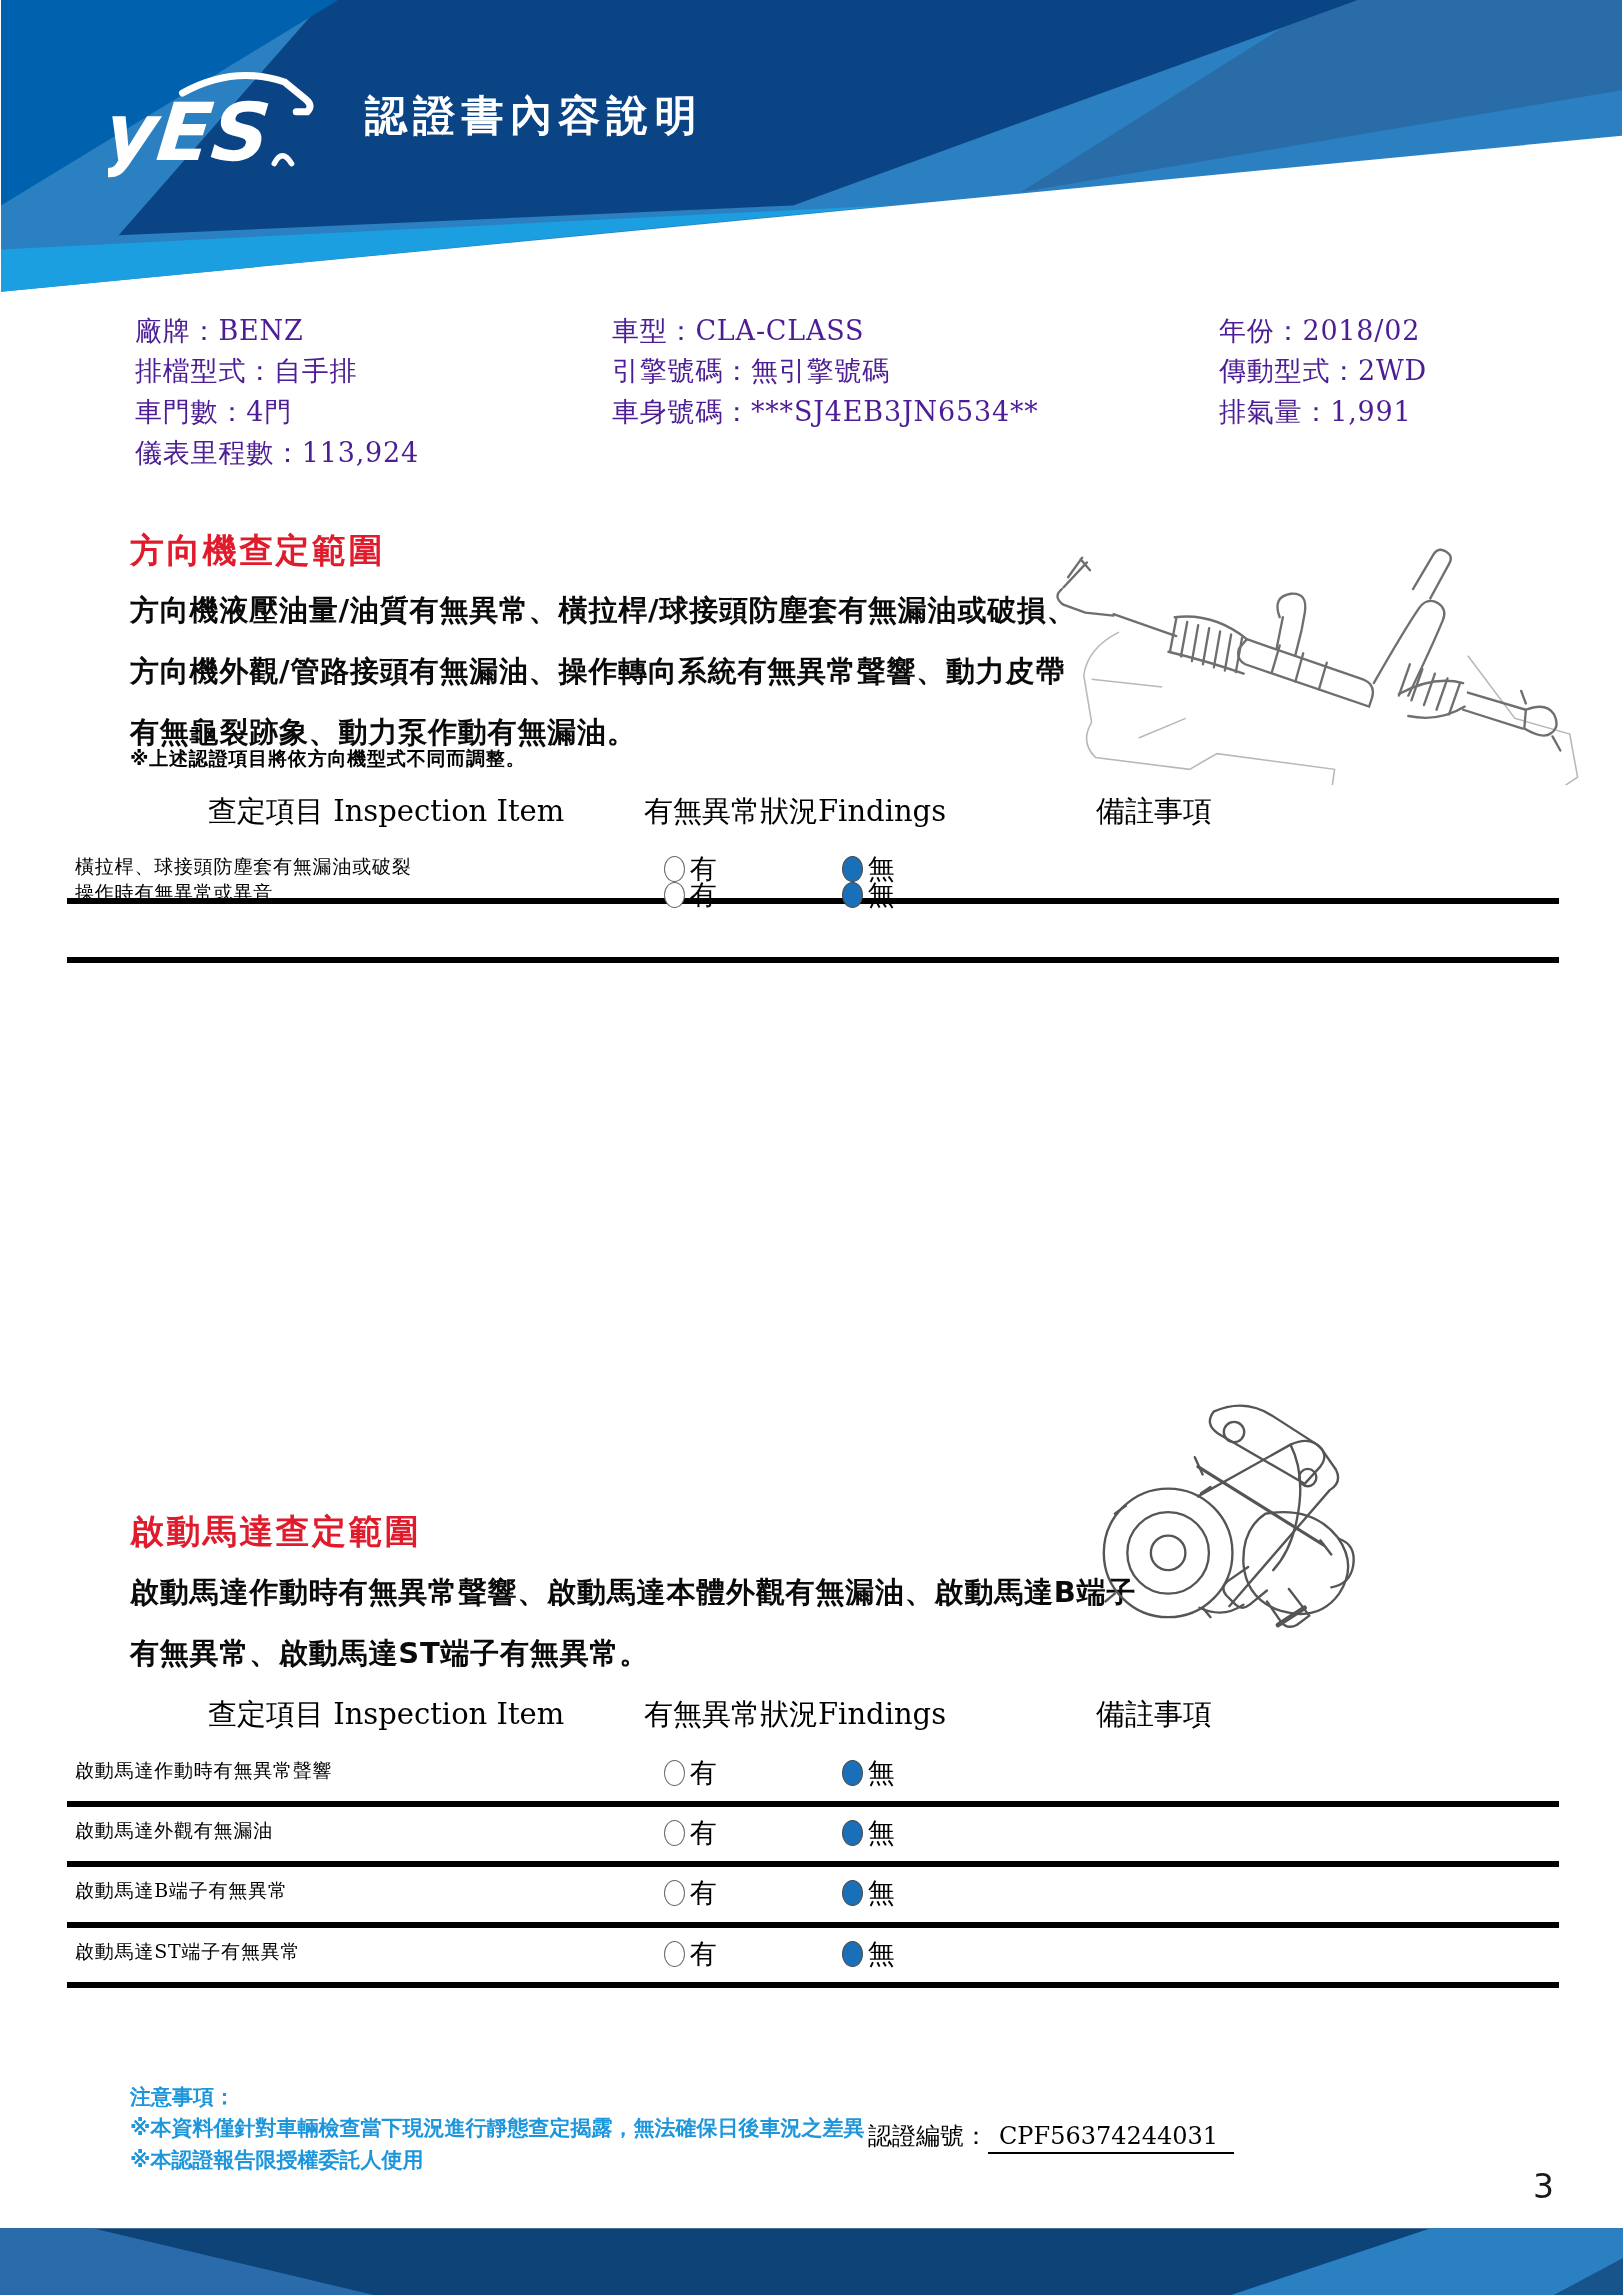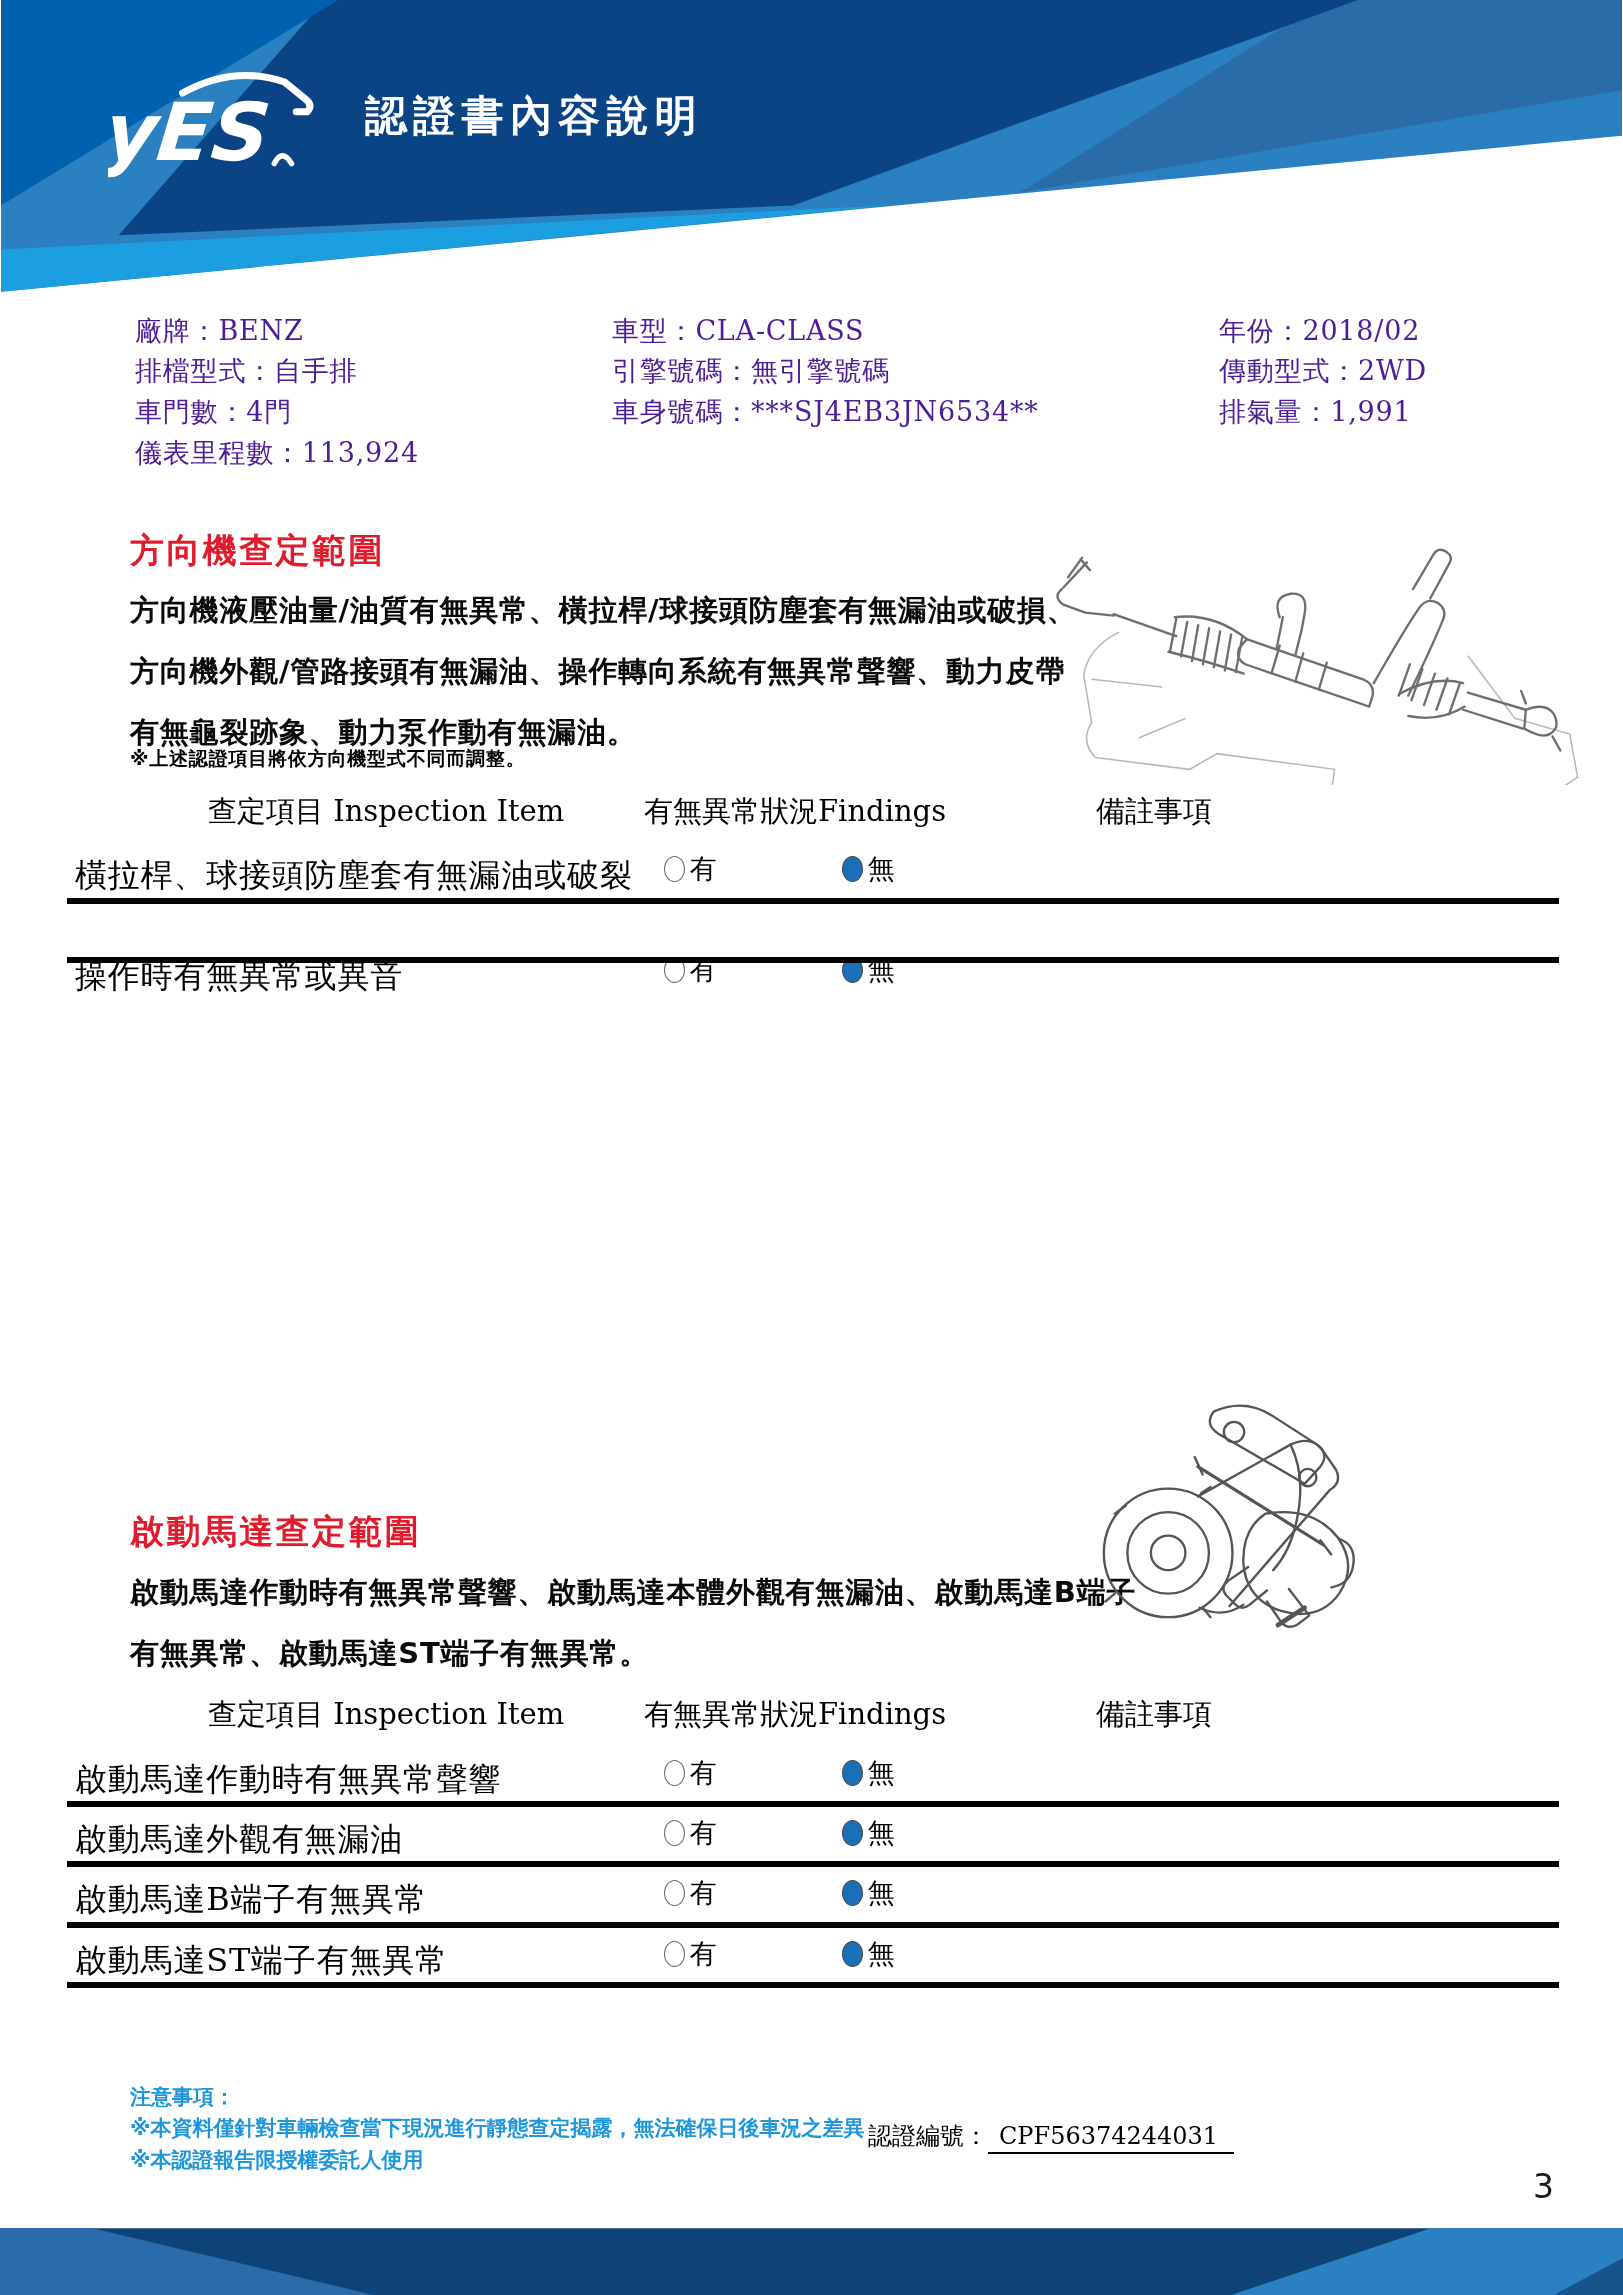--- a/index.html
+++ b/index.html
@@ -17,21 +17,21 @@
   .info{font-family:"DejaVu Serif",serif;font-size:27px;color:#4c1d95;letter-spacing:0.8px;white-space:nowrap;}
 
   
   .sec-title{font-size:34px;font-weight:700;color:#e01b2c;letter-spacing:2.4px;}
   .sec-desc{font-size:29px;font-weight:700;color:#0a0a0a;letter-spacing:0.8px;white-space:nowrap;}
   .sec-note{font-size:19px;font-weight:700;color:#000000;letter-spacing:0.8px;white-space:nowrap;}
 
   
   .tbl-head{font-family:"DejaVu Serif",serif;font-size:29px;color:#000;white-space:nowrap;}
   .tbl-row{position:absolute;left:0;width:1623px;height:47px;}
-  .tbl-item{position:absolute;left:75px;top:0;font-family:"DejaVu Serif",serif;font-size:32px;
+  .tbl-item{position:absolute;left:75px;top:0;font-family:"DejaVu Serif",serif;font-size:19px;
         color:#000;letter-spacing:0.8px;white-space:nowrap;}
   .fcell{position:absolute;top:-3.1px;white-space:nowrap;}
   .fy{left:664px;} .fn{left:842px;}
   .radio{display:inline-block;width:21px;height:26px;border:1.6px solid #6a6a6a;border-radius:50%;
         background:#fff;vertical-align:middle;margin-right:4.7px;box-sizing:border-box;}
   .radio.checked{background:#1a70b8;border-color:#4a4a4a;}
   .rlabel{font-family:"DejaVu Serif",serif;font-size:27px;color:#000;vertical-align:middle;}
   .hline{position:absolute;left:67px;width:1492px;height:5.5px;background:#000;}
 
   
@@ -116,21 +116,21 @@
   <div class="abs tbl-head" style="left:644px;top:792px;">有無異常狀況Findings</div>
   <div class="abs tbl-head" style="left:1096px;top:792px;">備註事項</div>
 
   <div class="tbl-row" style="top:854px;">
     <span class="tbl-item">橫拉桿、球接頭防塵套有無漏油或破裂</span>
     <span class="fcell fy"><span class="radio"></span><span class="rlabel">有</span></span>
     <span class="fcell fn"><span class="radio checked"></span><span class="rlabel">無</span></span>
   </div>
   <div class="hline" style="top:898px;"></div>
 
-  <div class="tbl-row" style="top:955px;">
+  <div class="tbl-row" style="top:880px;">
     <span class="tbl-item">操作時有無異常或異音</span>
     <span class="fcell fy"><span class="radio"></span><span class="rlabel">有</span></span>
     <span class="fcell fn"><span class="radio checked"></span><span class="rlabel">無</span></span>
   </div>
   <div class="hline" style="top:957px;"></div>
 
   <div class="abs sec-title" style="left:130px;top:1509px;">啟動馬達查定範圍</div>
   <div class="abs sec-desc" style="left:130px;top:1573px;">啟動馬達作動時有無異常聲響、啟動馬達本體外觀有無漏油、啟動馬達B端子</div>
   <div class="abs sec-desc" style="left:130px;top:1634px;">有無異常、啟動馬達ST端子有無異常。</div>
 

